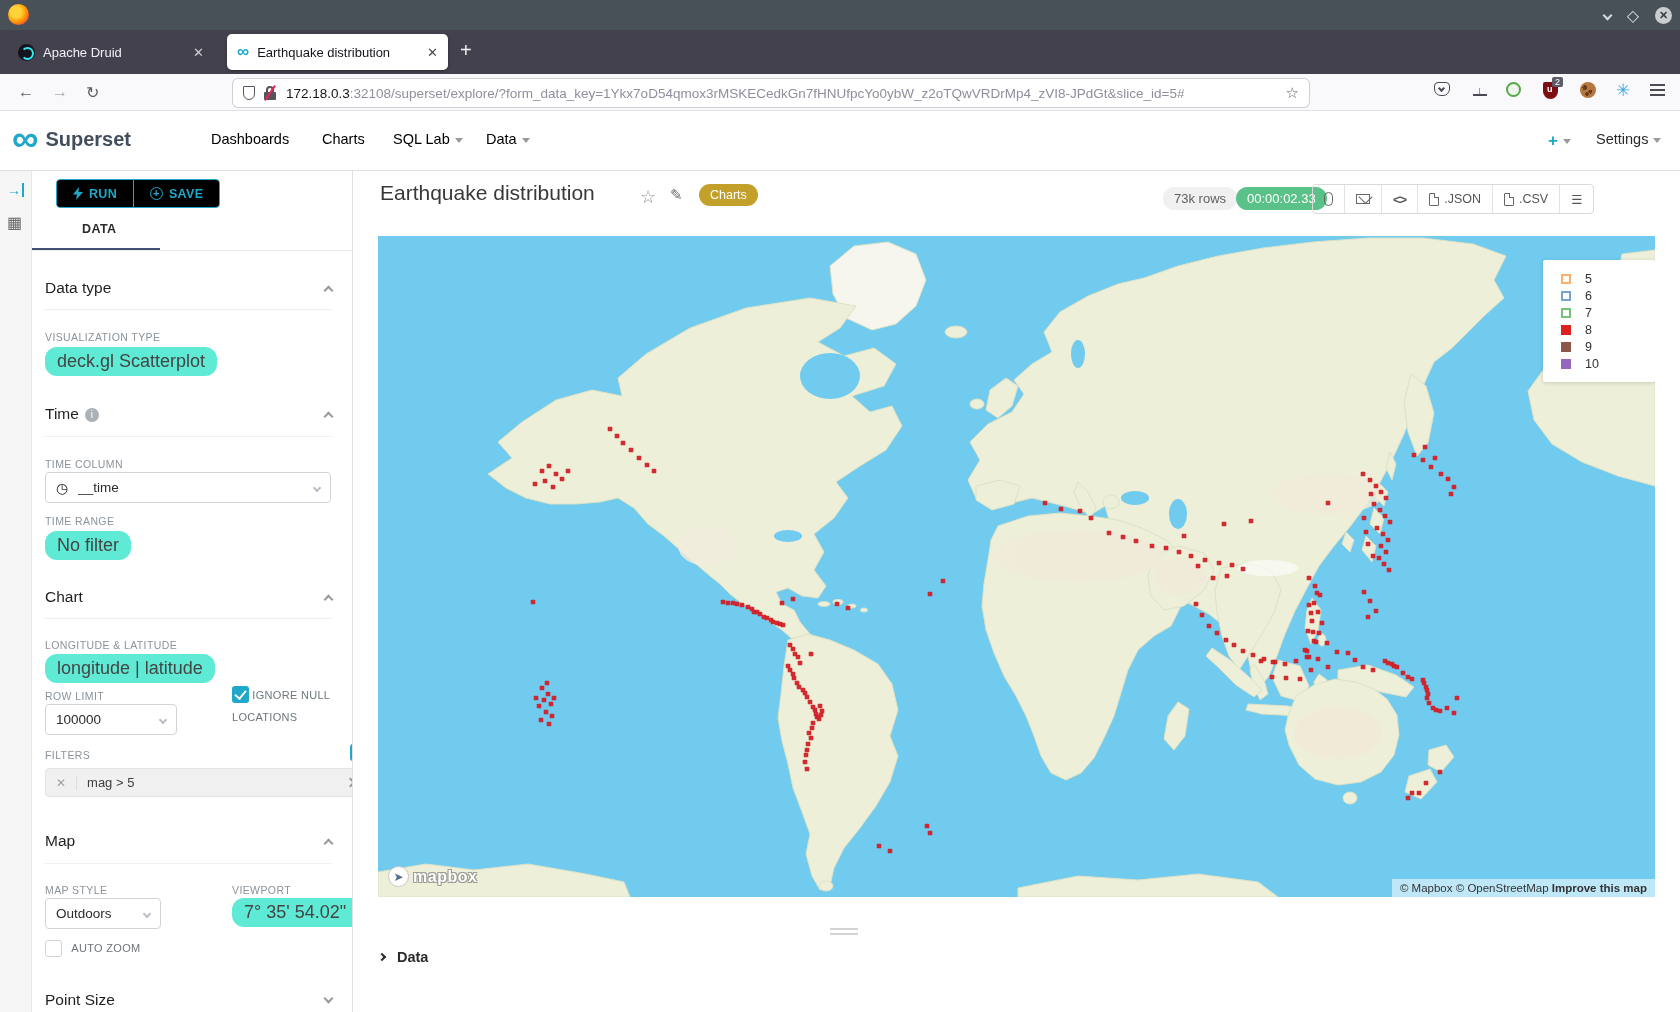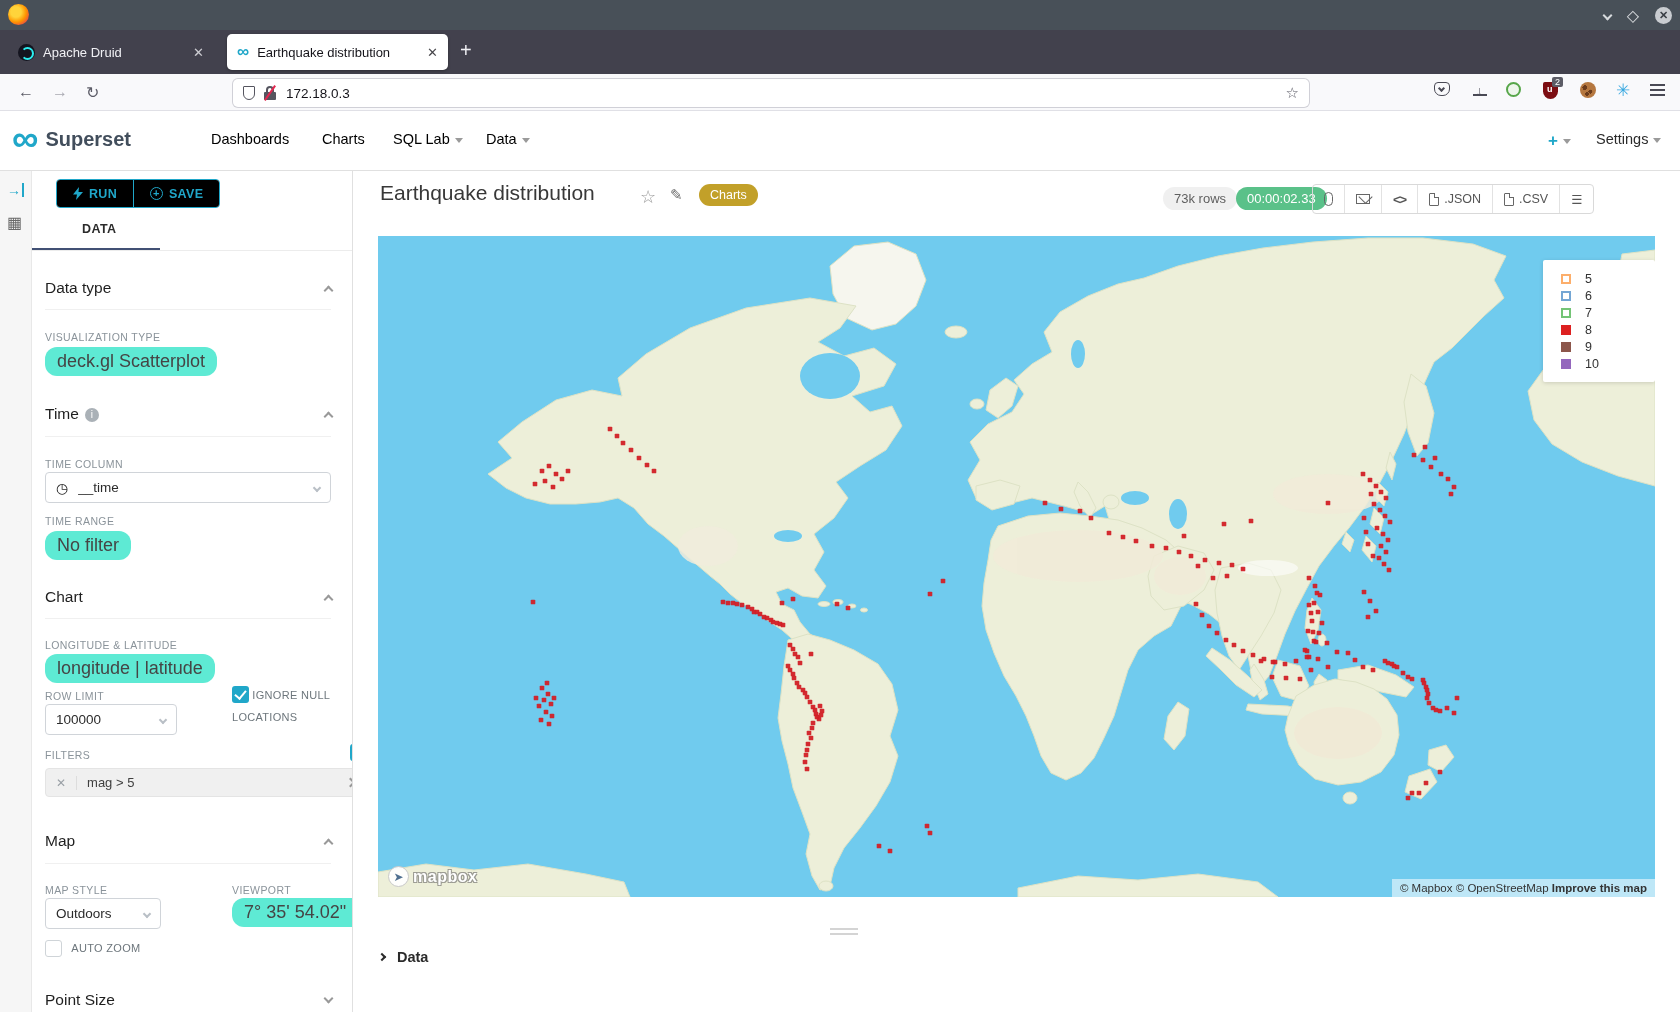--- a/index.html
+++ b/index.html
@@ -162,20 +162,21 @@
   <span class="navbtn dim">→</span>
   <span class="navbtn">↻</span>
   <div class="urlbox">
     <span class="shield-ic"></span>
     <span class="lockwrap">
       <span class="lock-top"></span>
         <span class="lock-body"></span>
         <span class="lock-slash"></span>
     </span>
     <span class="url-host">172.18.0.3</span>
+    <span class="url-rest">:32108/superset/explore/?form_data_key=1Ykx7oD54qmox3rMSKECedkGn7fHNUfpcYo0ybW_z2oTQwVRDrMp4_zVI8-JPdGt&amp;slice_id=5#</span>
     <span class="url-star">☆</span>
   </div>
   <span class="tb-ic pocket" style="left:1434px">
       <i class="chev down" style="width:5px;height:5px;border-color:#4a4a55"></i>
     </span>
   <span class="tb-ic dl" style="left:1473px">
       <i>↓</i>
     </span>
   <span class="tb-ic vring" style="left:1506px"></span>
   <span class="tb-ic ublock" style="left:1543px">

